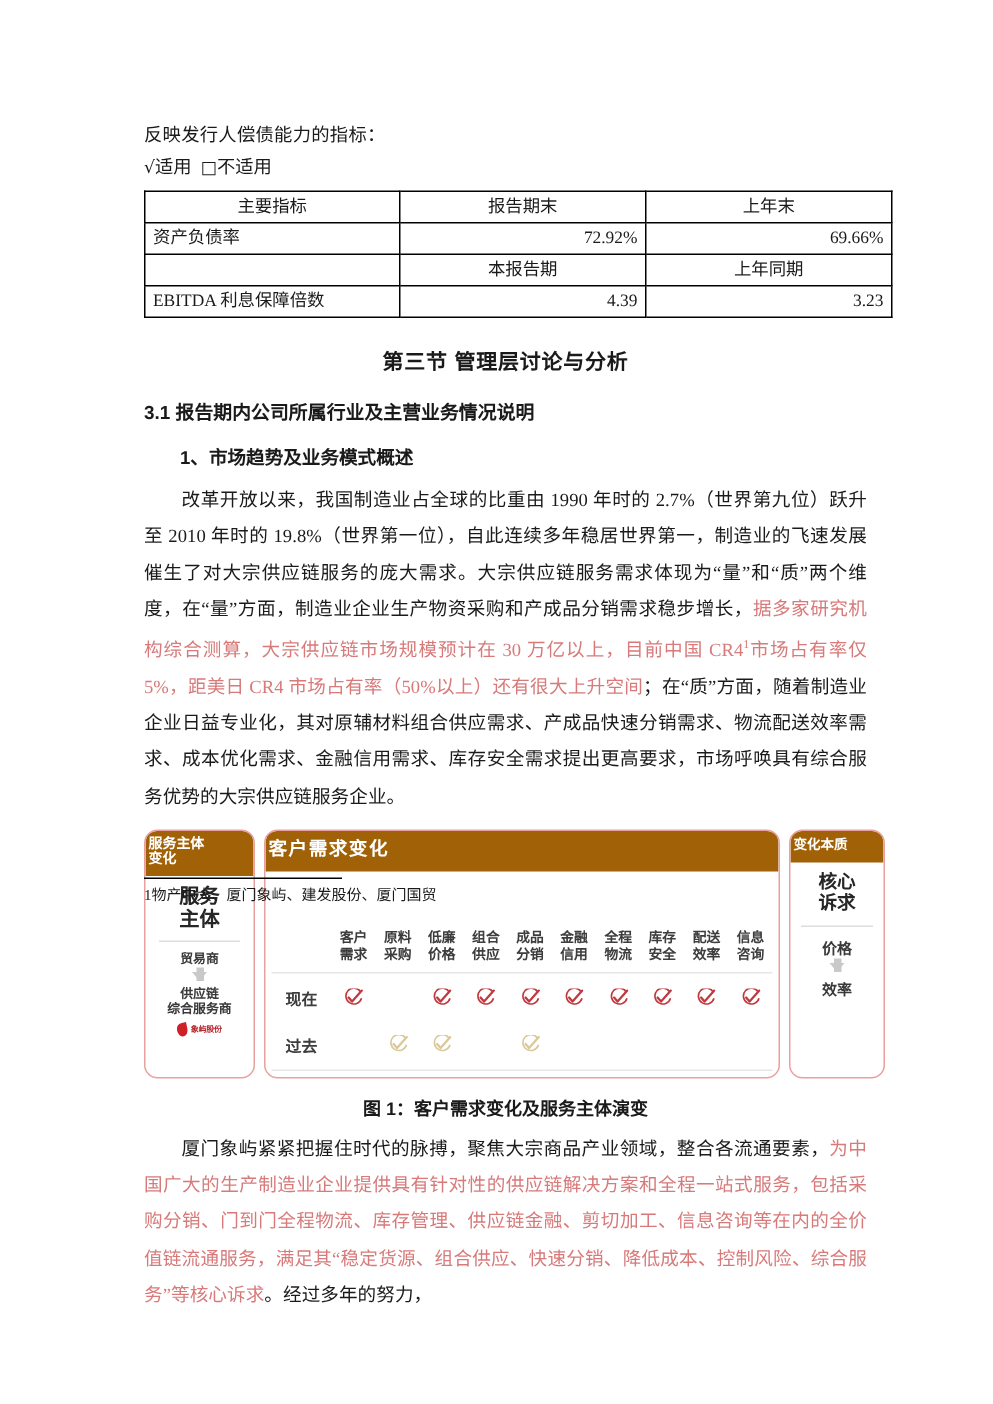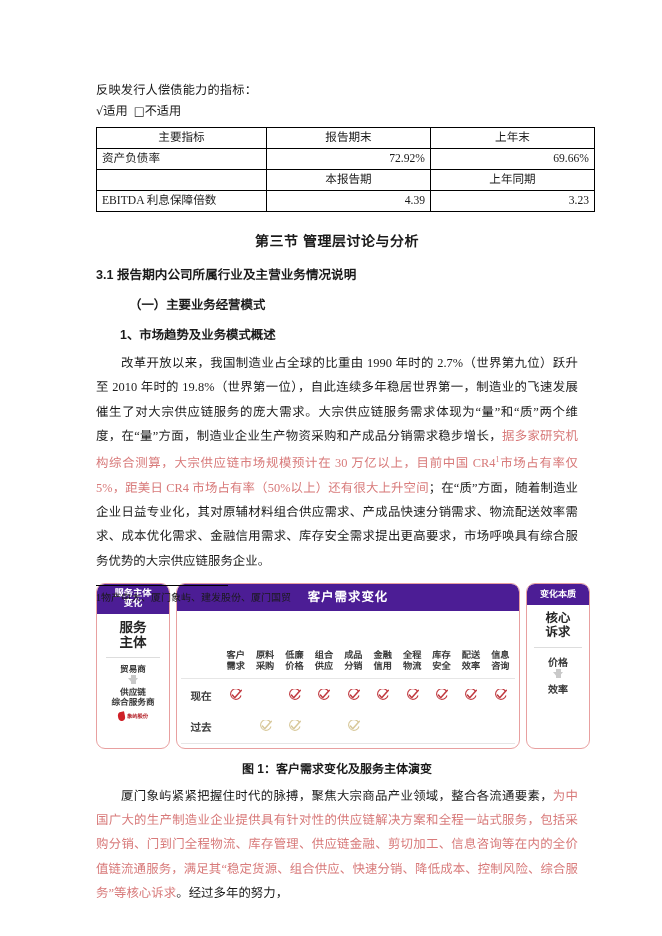--- a/index.html
+++ b/index.html
@@ -125,25 +125,25 @@
     display: flex;
     flex-direction: column;
     overflow: hidden;
     position: relative;
   }
   .panel-left  { width: 72px; flex: none; }
   .panel-mid   { flex: 1 1 auto; }
   .panel-right { width: 62px; flex: none; }
 
   .phead {
-    background: #4c1d95;
+    background: #a16207;
     color: #fff;
-    font-family: Liberation Serif, serif;
-    font-weight: bold;
-    text-align: center;
+    font-family: Liberation Mono, monospace;
+    font-weight: bold;
+    text-align: left;
     line-height: 1.15;
     border-radius: 7px 7px 0 0;
   }
   .panel-left .phead  { font-size: 9.3px; padding: 4px 2px 5px; }
   .panel-mid .phead   { font-size: 12.4px; padding: 6px 2px 7px; letter-spacing: 1px; }
   .panel-right .phead { font-size: 9px;  padding: 5px 2px 6px; }
 
   
   .lbody {
     flex: 1;
@@ -315,21 +315,20 @@
       <tr>
         <td class="l">EBITDA 利息保障倍数</td>
         <td class="r">4.39</td>
         <td class="r">3.23</td>
       </tr>
     </tbody>
   </table>
 
   <h1 class="sec">第三节  管理层讨论与分析</h1>
   <h2 class="sub">3.1 报告期内公司所属行业及主营业务情况说明</h2>
-  <h3 class="sub2">（一）主要业务经营模式</h3>
   <h4 class="sub3">1、市场趋势及业务模式概述</h4>
 
   <p class="body"><span>改革开放以来，我国制造业占全球的比重由 1990 年时的 2.7%（世界第九位）跃升至 2010 年时的 19.8%（世界第一位），自此连续多年稳居世界第一，制造业的飞速发展催生了对大宗供应链服务的庞大需求。大宗供应链服务需求体现为“量”和“质”两个维度，在“量”方面，制造业企业生产物资采购和产成品分销需求稳步增长，</span><span class="hl">据多家研究机构综合测算，大宗供应链市场规模预计在 30 万亿以上，目前中国 CR4</span><sup class="hl">1</sup><span class="hl">市场占有率仅 5%，距美日 CR4 市场占有率（50%以上）还有很大上升空间</span><span>；在“质”方面，随着制造业企业日益专业化，其对原辅材料组合供应需求、产成品快速分销需求、物流配送效率需求、成本优化需求、金融信用需求、库存安全需求提出更高要求，市场呼唤具有综合服务优势的大宗供应链服务企业。</span></p>
 
   <div class="figwrap">
     <div class="fig">
 
       <div class="panel panel-left">
         <div class="phead">
           <div>服务主体</div>

